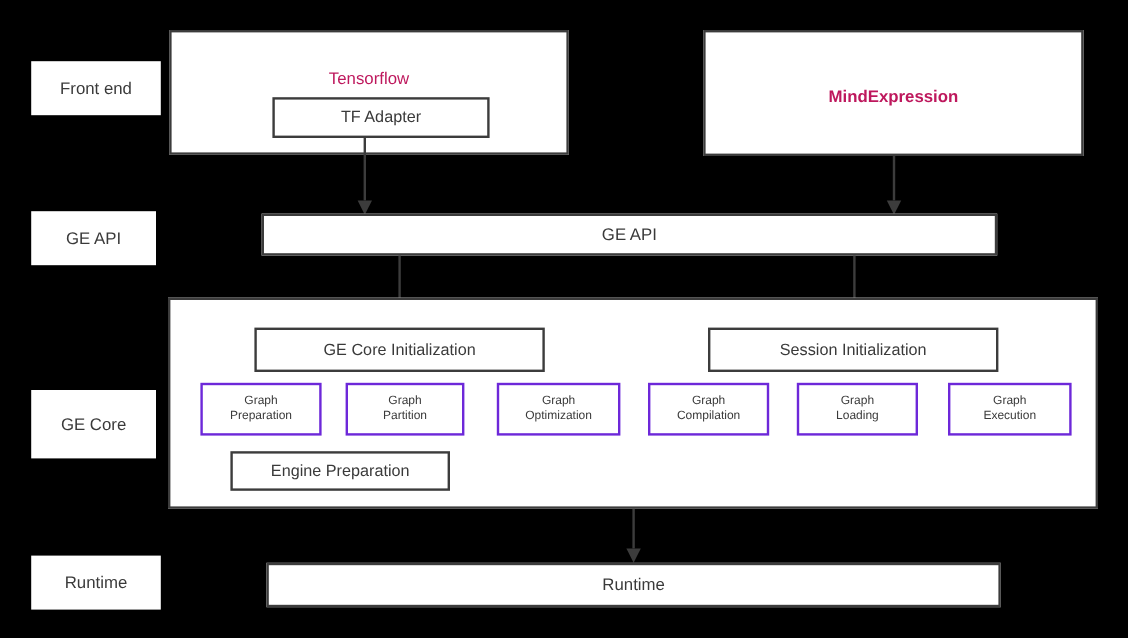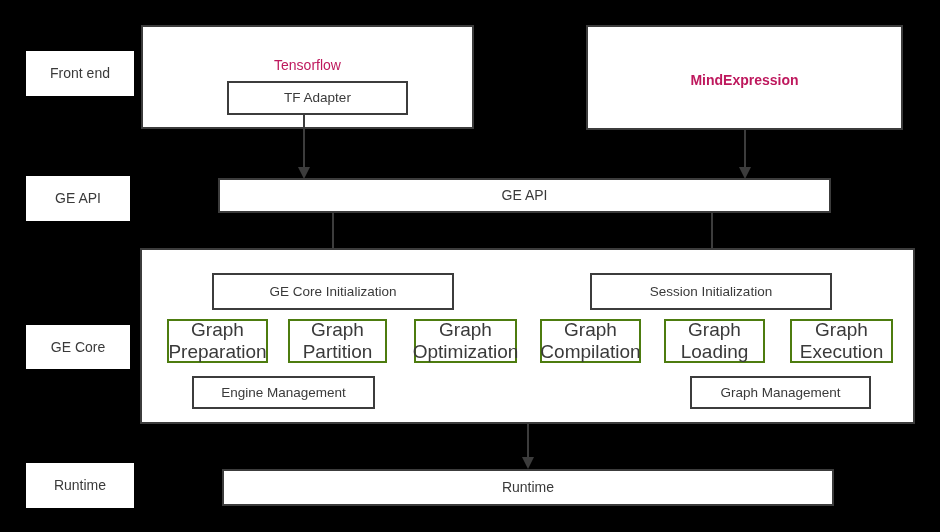--- a/index.html
+++ b/index.html
@@ -52,22 +52,22 @@
   
   .unit-box {
     border: 2px solid #3c3c3c;
     font-size: 13.5px;
   }
   .bar-box {
     border: 2.5px solid #3c3c3c;
     font-size: 14px;
   }
   .small-box {
-    border: 2px solid #4d7c0f;
-    font-size: 19px;
+    border: 2px solid #6d28d9;
+    font-size: 10px;
   }
   .mgmt-box {
     border: 2px solid #3c3c3c;
     font-size: 13.5px;
   }
   
   .arrow {
     position: absolute;
   }
   .arrow-line {
@@ -93,21 +93,21 @@
 <div id="canvas">
 
   <div class="box stage-label" style="left:26px; top:51px; width:108px; height:45px;">
     <span>Front end</span>
   </div>
 
   <div class="box stage-label" style="left:26px; top:176px; width:104px; height:45px;">
     <span>GE API</span>
   </div>
 
-  <div class="box stage-label" style="left:26px; top:325px; width:104px; height:44px;">
+  <div class="box stage-label" style="left:26px; top:325px; width:104px; height:57px;">
     <span>GE Core</span>
   </div>
 
   <div class="box stage-label" style="left:26px; top:463px; width:108px; height:45px;">
     <span>Runtime</span>
   </div>
 
   <div class="box container-box" style="left:141px; top:25px; width:333px; height:104px;">
     <div class="container-title" style="top:30px;">Tensorflow</div>
   </div>
@@ -171,24 +171,21 @@
   <div class="box small-box" style="left:664px; top:319px; width:101px; height:44px;">
     <span>Graph
 Loading</span>
   </div>
   <div class="box small-box" style="left:790px; top:319px; width:103px; height:44px;">
     <span>Graph
 Execution</span>
   </div>
 
   <div class="box mgmt-box" style="left:192px; top:376px; width:183px; height:33px;">
-    <span>Engine Management</span>
-  </div>
-  <div class="box mgmt-box" style="left:690px; top:376px; width:181px; height:33px;">
-    <span>Graph Management</span>
+    <span>Engine Preparation</span>
   </div>
 
   <div class="arrow" style="left:527px; top:424px;">
     <div class="arrow-line" style="height:33px;"></div>
     <div class="arrow-head" style="top:33px;"></div>
   </div>
 
   <div class="box bar-box" style="left:222px; top:469px; width:612px; height:37px;">
     <span>Runtime</span>
   </div>

